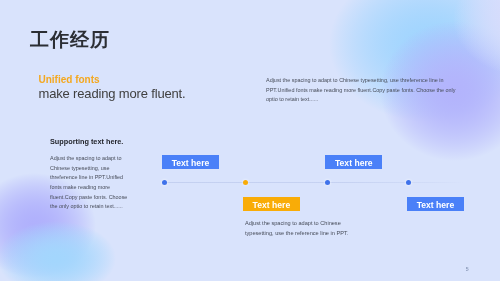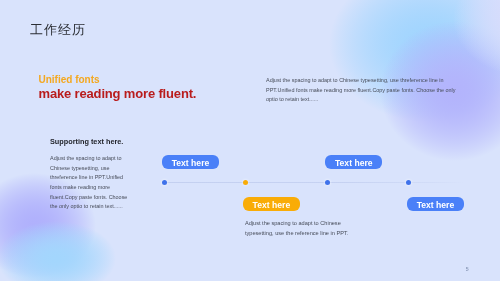--- a/index.html
+++ b/index.html
@@ -12,37 +12,37 @@
     position:relative; width:500px; height:281px; overflow:hidden;
     background-color:#d9e3fc;
   }
   .blob { position:absolute; border-radius:50%; }
   #blob-a { left:329.3px; top:-33.9px; width:199.2px; height:155.7px; background:radial-gradient(ellipse closest-side, rgba(161,213,254,1.000) 0.0%, rgba(161,213,254,0.996) 6.2%, rgba(161,213,254,0.984) 12.5%, rgba(161,213,254,0.965) 18.8%, rgba(161,213,254,0.938) 25.0%, rgba(161,213,254,0.902) 31.2%, rgba(161,213,254,0.859) 37.5%, rgba(161,213,254,0.809) 43.8%, rgba(161,213,254,0.750) 50.0%, rgba(161,213,254,0.684) 56.2%, rgba(161,213,254,0.609) 62.5%, rgba(161,213,254,0.527) 68.8%, rgba(161,213,254,0.438) 75.0%, rgba(161,213,254,0.340) 81.2%, rgba(161,213,254,0.234) 87.5%, rgba(161,213,254,0.121) 93.8%, rgba(161,213,254,0.000) 100.0%); }
   #blob-b { left:380.1px; top:20.8px; width:150.1px; height:140.1px; background:radial-gradient(ellipse closest-side, rgba(179,180,252,1.000) 0.0%, rgba(179,180,252,0.996) 6.2%, rgba(179,180,252,0.984) 12.5%, rgba(179,180,252,0.965) 18.8%, rgba(179,180,252,0.938) 25.0%, rgba(179,180,252,0.902) 31.2%, rgba(179,180,252,0.859) 37.5%, rgba(179,180,252,0.809) 43.8%, rgba(179,180,252,0.750) 50.0%, rgba(179,180,252,0.684) 56.2%, rgba(179,180,252,0.609) 62.5%, rgba(179,180,252,0.527) 68.8%, rgba(179,180,252,0.438) 75.0%, rgba(179,180,252,0.340) 81.2%, rgba(179,180,252,0.234) 87.5%, rgba(179,180,252,0.121) 93.8%, rgba(179,180,252,0.000) 100.0%); }
   #blob-c { left:-25.9px; top:172.6px; width:121.4px; height:105.7px; background:radial-gradient(ellipse closest-side, rgba(176,177,252,1.000) 0.0%, rgba(176,177,252,0.996) 6.2%, rgba(176,177,252,0.984) 12.5%, rgba(176,177,252,0.965) 18.8%, rgba(176,177,252,0.938) 25.0%, rgba(176,177,252,0.902) 31.2%, rgba(176,177,252,0.859) 37.5%, rgba(176,177,252,0.809) 43.8%, rgba(176,177,252,0.750) 50.0%, rgba(176,177,252,0.684) 56.2%, rgba(176,177,252,0.609) 62.5%, rgba(176,177,252,0.527) 68.8%, rgba(176,177,252,0.438) 75.0%, rgba(176,177,252,0.340) 81.2%, rgba(176,177,252,0.234) 87.5%, rgba(176,177,252,0.121) 93.8%, rgba(176,177,252,0.000) 100.0%); }
   #blob-d { left:-2.9px; top:220.9px; width:118.9px; height:74.9px; background:radial-gradient(ellipse closest-side, rgba(163,214,253,1.000) 0.0%, rgba(163,214,253,0.996) 6.2%, rgba(163,214,253,0.984) 12.5%, rgba(163,214,253,0.965) 18.8%, rgba(163,214,253,0.938) 25.0%, rgba(163,214,253,0.902) 31.2%, rgba(163,214,253,0.859) 37.5%, rgba(163,214,253,0.809) 43.8%, rgba(163,214,253,0.750) 50.0%, rgba(163,214,253,0.684) 56.2%, rgba(163,214,253,0.609) 62.5%, rgba(163,214,253,0.527) 68.8%, rgba(163,214,253,0.438) 75.0%, rgba(163,214,253,0.340) 81.2%, rgba(163,214,253,0.234) 87.5%, rgba(163,214,253,0.121) 93.8%, rgba(163,214,253,0.000) 100.0%); }
   #blob-e { left:452.8px; top:-37.3px; width:148.3px; height:113.7px; background:radial-gradient(ellipse closest-side, rgba(216,220,252,1.000) 0.0%, rgba(216,220,252,0.996) 6.2%, rgba(216,220,252,0.984) 12.5%, rgba(216,220,252,0.965) 18.8%, rgba(216,220,252,0.938) 25.0%, rgba(216,220,252,0.902) 31.2%, rgba(216,220,252,0.859) 37.5%, rgba(216,220,252,0.809) 43.8%, rgba(216,220,252,0.750) 50.0%, rgba(216,220,252,0.684) 56.2%, rgba(216,220,252,0.609) 62.5%, rgba(216,220,252,0.527) 68.8%, rgba(216,220,252,0.438) 75.0%, rgba(216,220,252,0.340) 81.2%, rgba(216,220,252,0.234) 87.5%, rgba(216,220,252,0.121) 93.8%, rgba(216,220,252,0.000) 100.0%); }
 
-  #title { position:absolute; left:30px; top:21px; font-size:13px; font-weight:normal; color:#2b2e34; letter-spacing:1px; }
+  #title { position:absolute; left:30px; top:27px; font-size:19px; font-weight:bold; color:#2b2e34; letter-spacing:1px; }
 
   #headline { position:absolute; left:38.5px; top:72.8px; }
   #headline .l1 { font-size:10px; font-weight:bold; color:#f4a81f; line-height:14.5px; letter-spacing:0px; }
-  #headline .l2 { font-size:13px; font-weight:bold; color:#b91c1c; line-height:14.5px; letter-spacing:-0.16px; }
+  #headline .l2 { font-size:13px; font-weight:normal; color:#404040; line-height:14.5px; letter-spacing:-0.16px; }
 
   #support { position:absolute; left:50px; top:137px; width:79px; }
   #support .sh { font-size:7.3px; font-weight:bold; color:#24262d; line-height:9px; white-space:nowrap; }
   #support .sb { font-size:5.45px; color:#474c59; line-height:9.6px; margin-top:8.3px; }
 
   #rtext { position:absolute; left:266px; top:76.0px; width:193px; font-size:5.45px; color:#474c59; line-height:9.6px; text-align:left; }
 
   #tl-line { position:absolute; left:163px; top:181.7px; height:1.4px; width:302px;
     background:linear-gradient(to right, rgba(120,140,200,0.22) 0%, rgba(120,140,200,0.20) 60%, rgba(120,140,200,0.07) 90%, rgba(120,140,200,0) 100%); }
   .dot { position:absolute; width:5px; height:5px; border-radius:50%; top:179.5px; box-shadow:0 0 2px 1px rgba(255,255,255,0.35); }
 
-  .chip { position:absolute; height:14.6px; border-radius:6px; color:#fff;
+  .chip { position:absolute; height:14.6px; border-radius:0; color:#fff;
           font-size:8.6px; font-weight:bold; display:flex; align-items:center; justify-content:center; padding-top:1px; box-sizing:border-box; }
   .chip.blue { background:#4a80f8; }
   .chip.orange { background:#f9ac07; }
 
   .cap { position:absolute; font-size:5.6px; color:#474c59; line-height:9.7px; }
 
   #pageno { position:absolute; left:465.8px; top:266.4px; font-size:5.2px; font-weight:bold; color:#8b9ab9; }
 </style>
 </head>
 <body>

